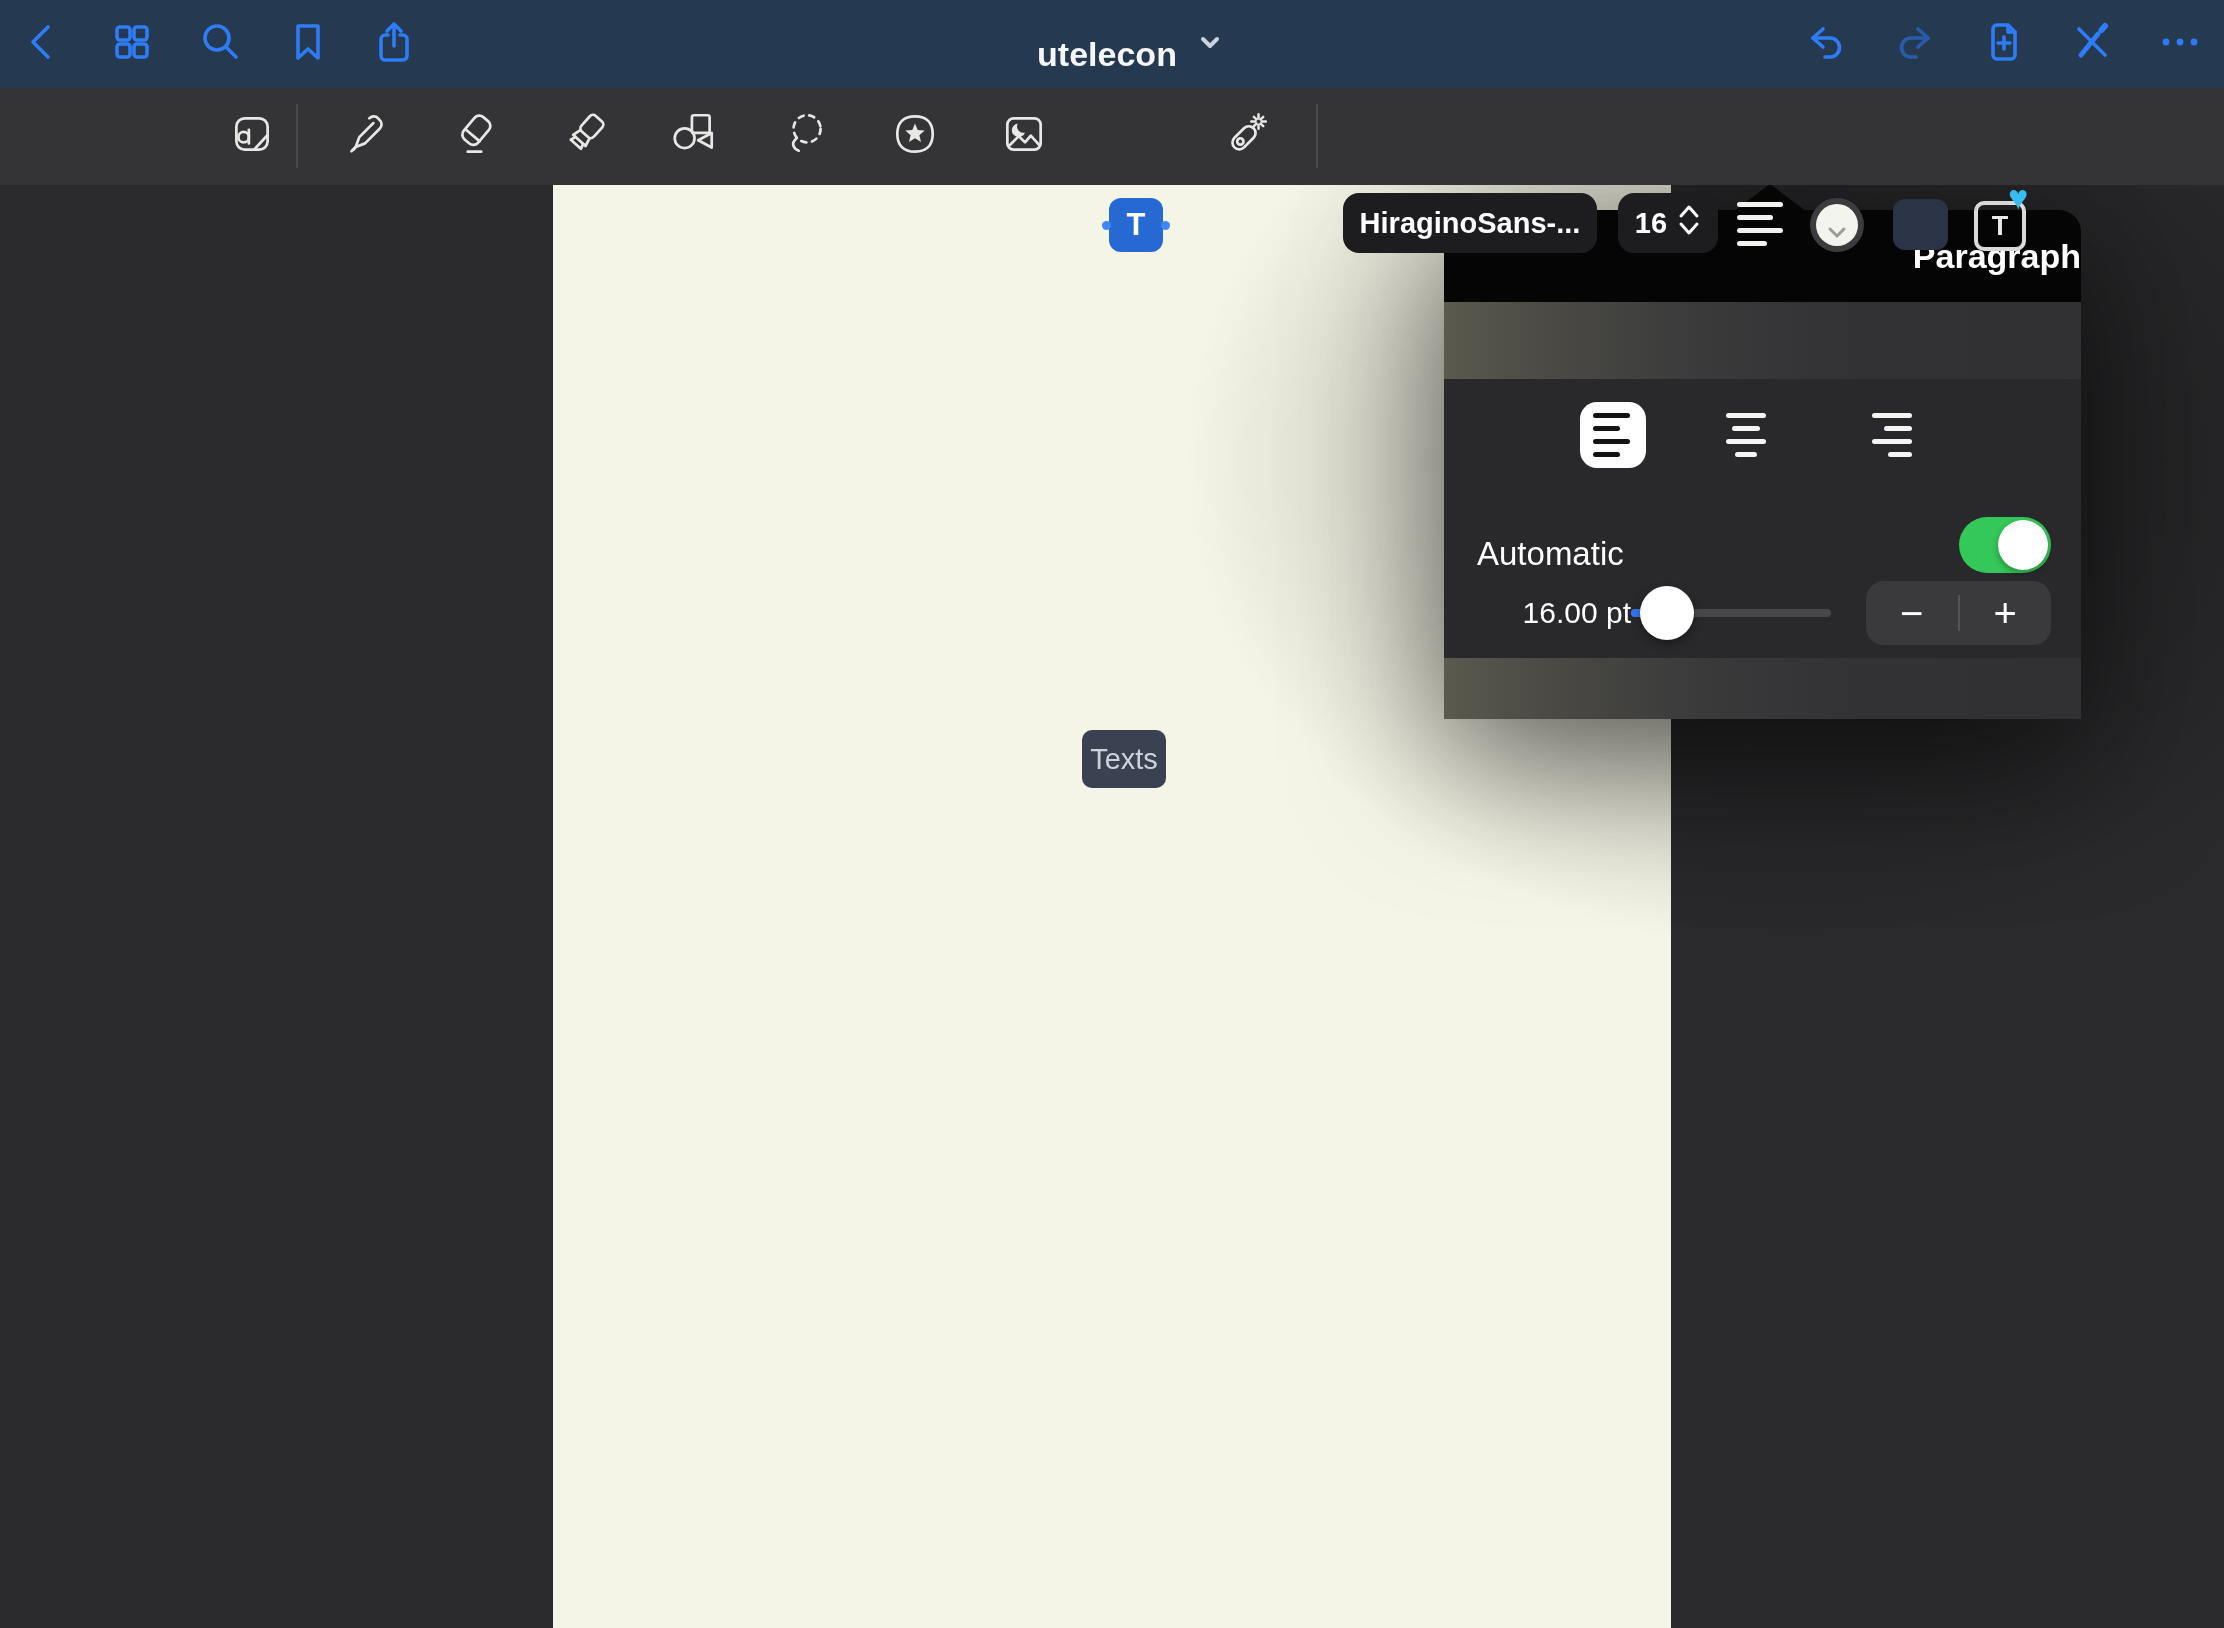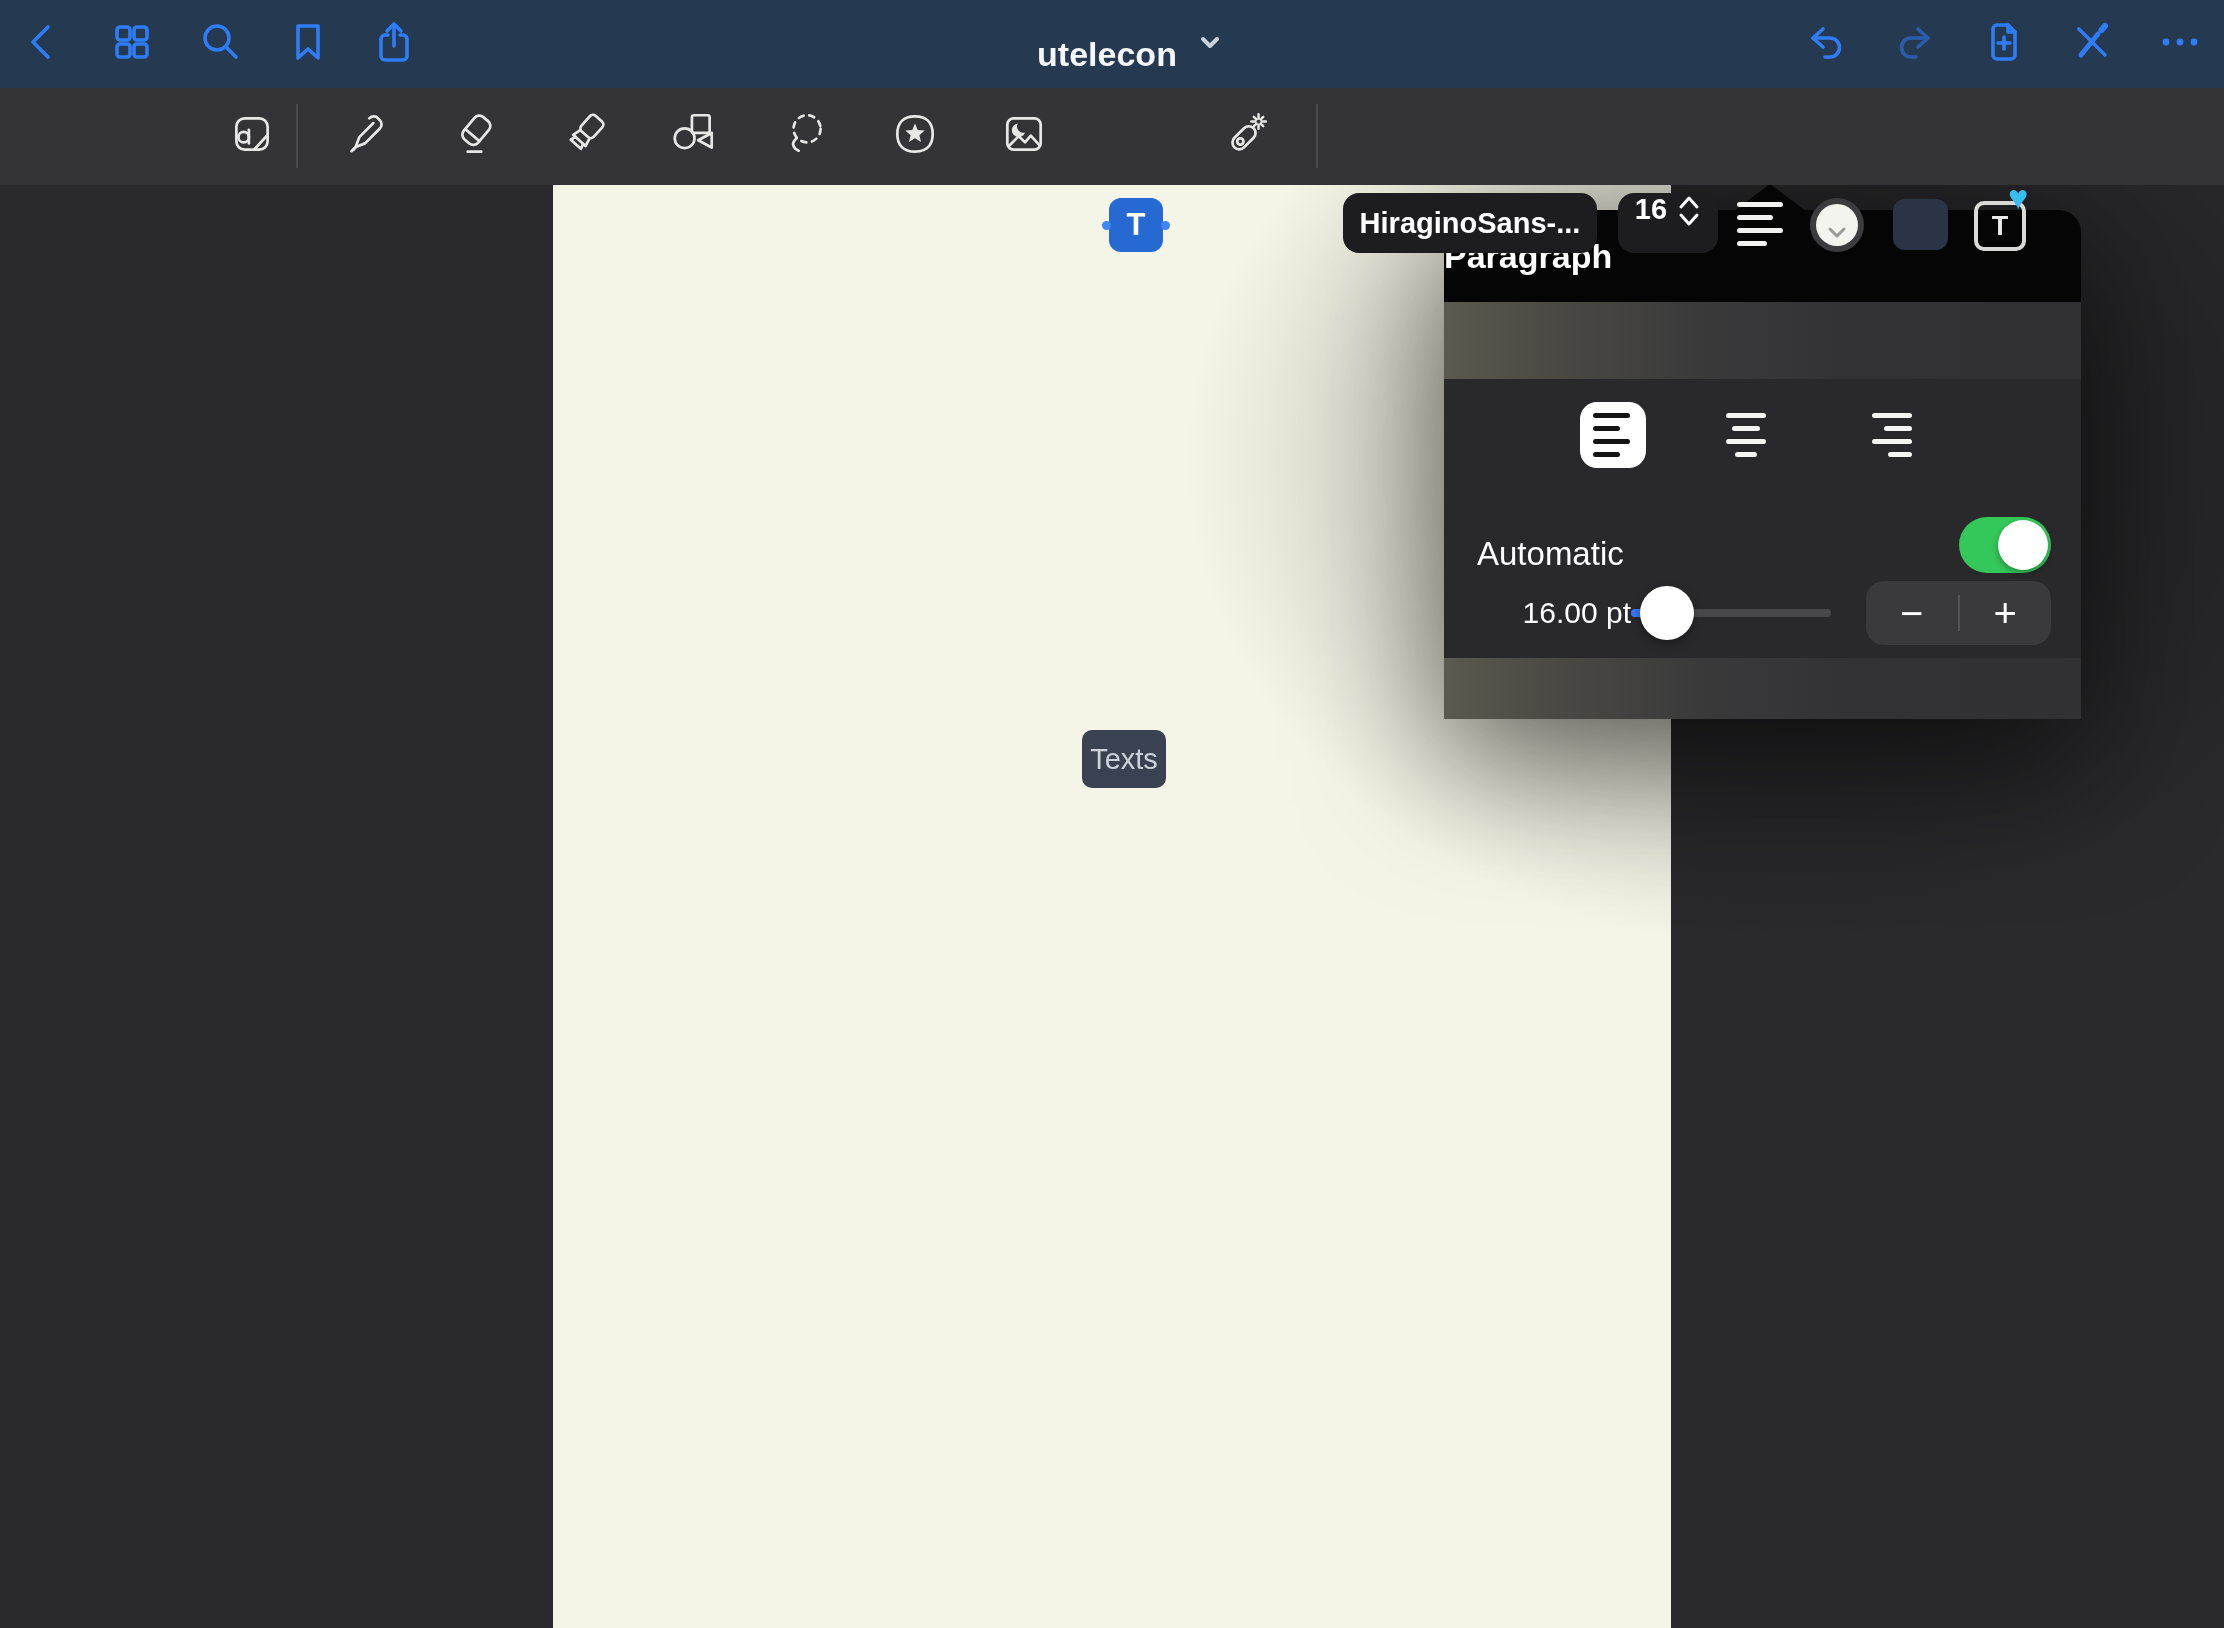--- a/index.html
+++ b/index.html
@@ -16,21 +16,21 @@
   .title-chevron svg{stroke:#c9d2dd;fill:none;stroke-width:4;stroke-linecap:round;stroke-linejoin:round;}
 
   
   .toolbar{position:absolute;left:0;top:88px;width:2224px;height:97px;background:#343437;z-index:19;}
   .tool{position:absolute;top:20px;width:56px;height:56px;display:flex;align-items:center;justify-content:center;cursor:pointer;}
   .tool svg{stroke:#e7e7e5;fill:none;stroke-width:2.6;stroke-linecap:round;stroke-linejoin:round;}
   .tb-divider{position:absolute;top:16px;width:2px;height:64px;background:#4a4a4d;}
   .font-pill{position:absolute;left:1343px;top:105px;width:254px;height:60px;border-radius:16px;background:#1d1d1f;color:#fff;
     font-size:29px;font-weight:bold;display:flex;align-items:center;justify-content:center;cursor:pointer;}
   .size-pill{position:absolute;left:1618px;top:105px;width:100px;height:60px;border-radius:16px;background:#1d1d1f;color:#fff;
-    font-size:29px;font-weight:bold;display:flex;justify-content:center;gap:10px;cursor:pointer;}
+    font-size:29px;font-weight:bold;display:flex;align-items:center;justify-content:center;gap:10px;cursor:pointer;}
   .size-pill svg{stroke:#fff;fill:none;stroke-width:3;stroke-linecap:round;stroke-linejoin:round;}
   .align-tool{position:absolute;left:1737px;top:110px;width:54px;height:52px;display:flex;flex-direction:column;justify-content:center;gap:8px;cursor:pointer;}
   .align-tool i{display:block;height:5px;border-radius:2.5px;background:#f2f2f0;}
   .color-tool{position:absolute;left:1810px;top:110px;width:54px;height:54px;border-radius:50%;background:#3c3c3f;display:flex;align-items:center;justify-content:center;cursor:pointer;}
   .color-tool .swatch{width:42px;height:42px;border-radius:50%;background:#f4f4ee;display:flex;align-items:flex-end;justify-content:center;padding-bottom:6px;}
   .color-tool svg{stroke:#9a9a96;fill:none;stroke-width:3;stroke-linecap:round;stroke-linejoin:round;}
   .bg-swatch{position:absolute;left:1893px;top:111px;width:55px;height:51px;border-radius:12px;background:#2b3447;cursor:pointer;}
   .tstyle-tool{position:absolute;left:1974px;top:113px;width:52px;height:50px;border:4px solid #d9d9d7;border-radius:10px;
     display:flex;align-items:center;justify-content:center;color:#e9e9e7;font-size:27px;font-weight:bold;cursor:pointer;}
   .tstyle-heart{position:absolute;left:2008px;top:92px;font-size:34px;color:#38bdf0;line-height:1;pointer-events:none;}
@@ -47,21 +47,21 @@
     display:flex;align-items:center;justify-content:center;color:#cdd2da;font-size:29px;z-index:3;cursor:pointer;}
   .dim-overlay{position:absolute;left:1100px;top:88px;width:1124px;height:1240px;z-index:4;pointer-events:none;
     background:radial-gradient(900px 720px at 62% 30%,rgba(0,0,0,.40),rgba(0,0,0,0) 68%);}
 
   
   .popover{position:absolute;left:1444px;top:210px;width:637px;height:645px;z-index:10;
     filter:drop-shadow(0 40px 70px rgba(0,0,0,.55));}
   .pop-arrow{position:absolute;left:290px;top:-26px;width:0;height:0;
     border-left:36px solid transparent;border-right:36px solid transparent;border-bottom:27px solid #050505;}
   .pop-inner{width:100%;height:100%;border-radius:22px;overflow:hidden;}
-  .pop-header{height:92px;background:#050505;display:flex;align-items:center;justify-content:flex-start;
+  .pop-header{height:92px;background:#050505;display:flex;align-items:center;justify-content:flex-end;
     color:#fff;font-size:34px;font-weight:bold;}
   .pop-band{background:linear-gradient(90deg,#5b5a4f 0%,#4b4a44 16%,#3a3a3b 40%,#323235 65%,#313134 100%);}
   .band1{height:77px;}
   .pop-align{height:112px;background:#29292b;position:relative;}
   .align-btn{position:absolute;top:23px;width:66px;height:66px;display:flex;flex-direction:column;justify-content:center;gap:8px;cursor:pointer;}
   .align-btn i{display:block;height:5px;border-radius:2.5px;background:#f4f4f2;}
   .align-btn.selected{background:#fff;border-radius:17px;padding-left:13px;}
   .align-btn.selected i{background:#141414;}
   .align-btn.center i{margin:0 auto;}
   .align-btn.right i{margin-left:auto;}

